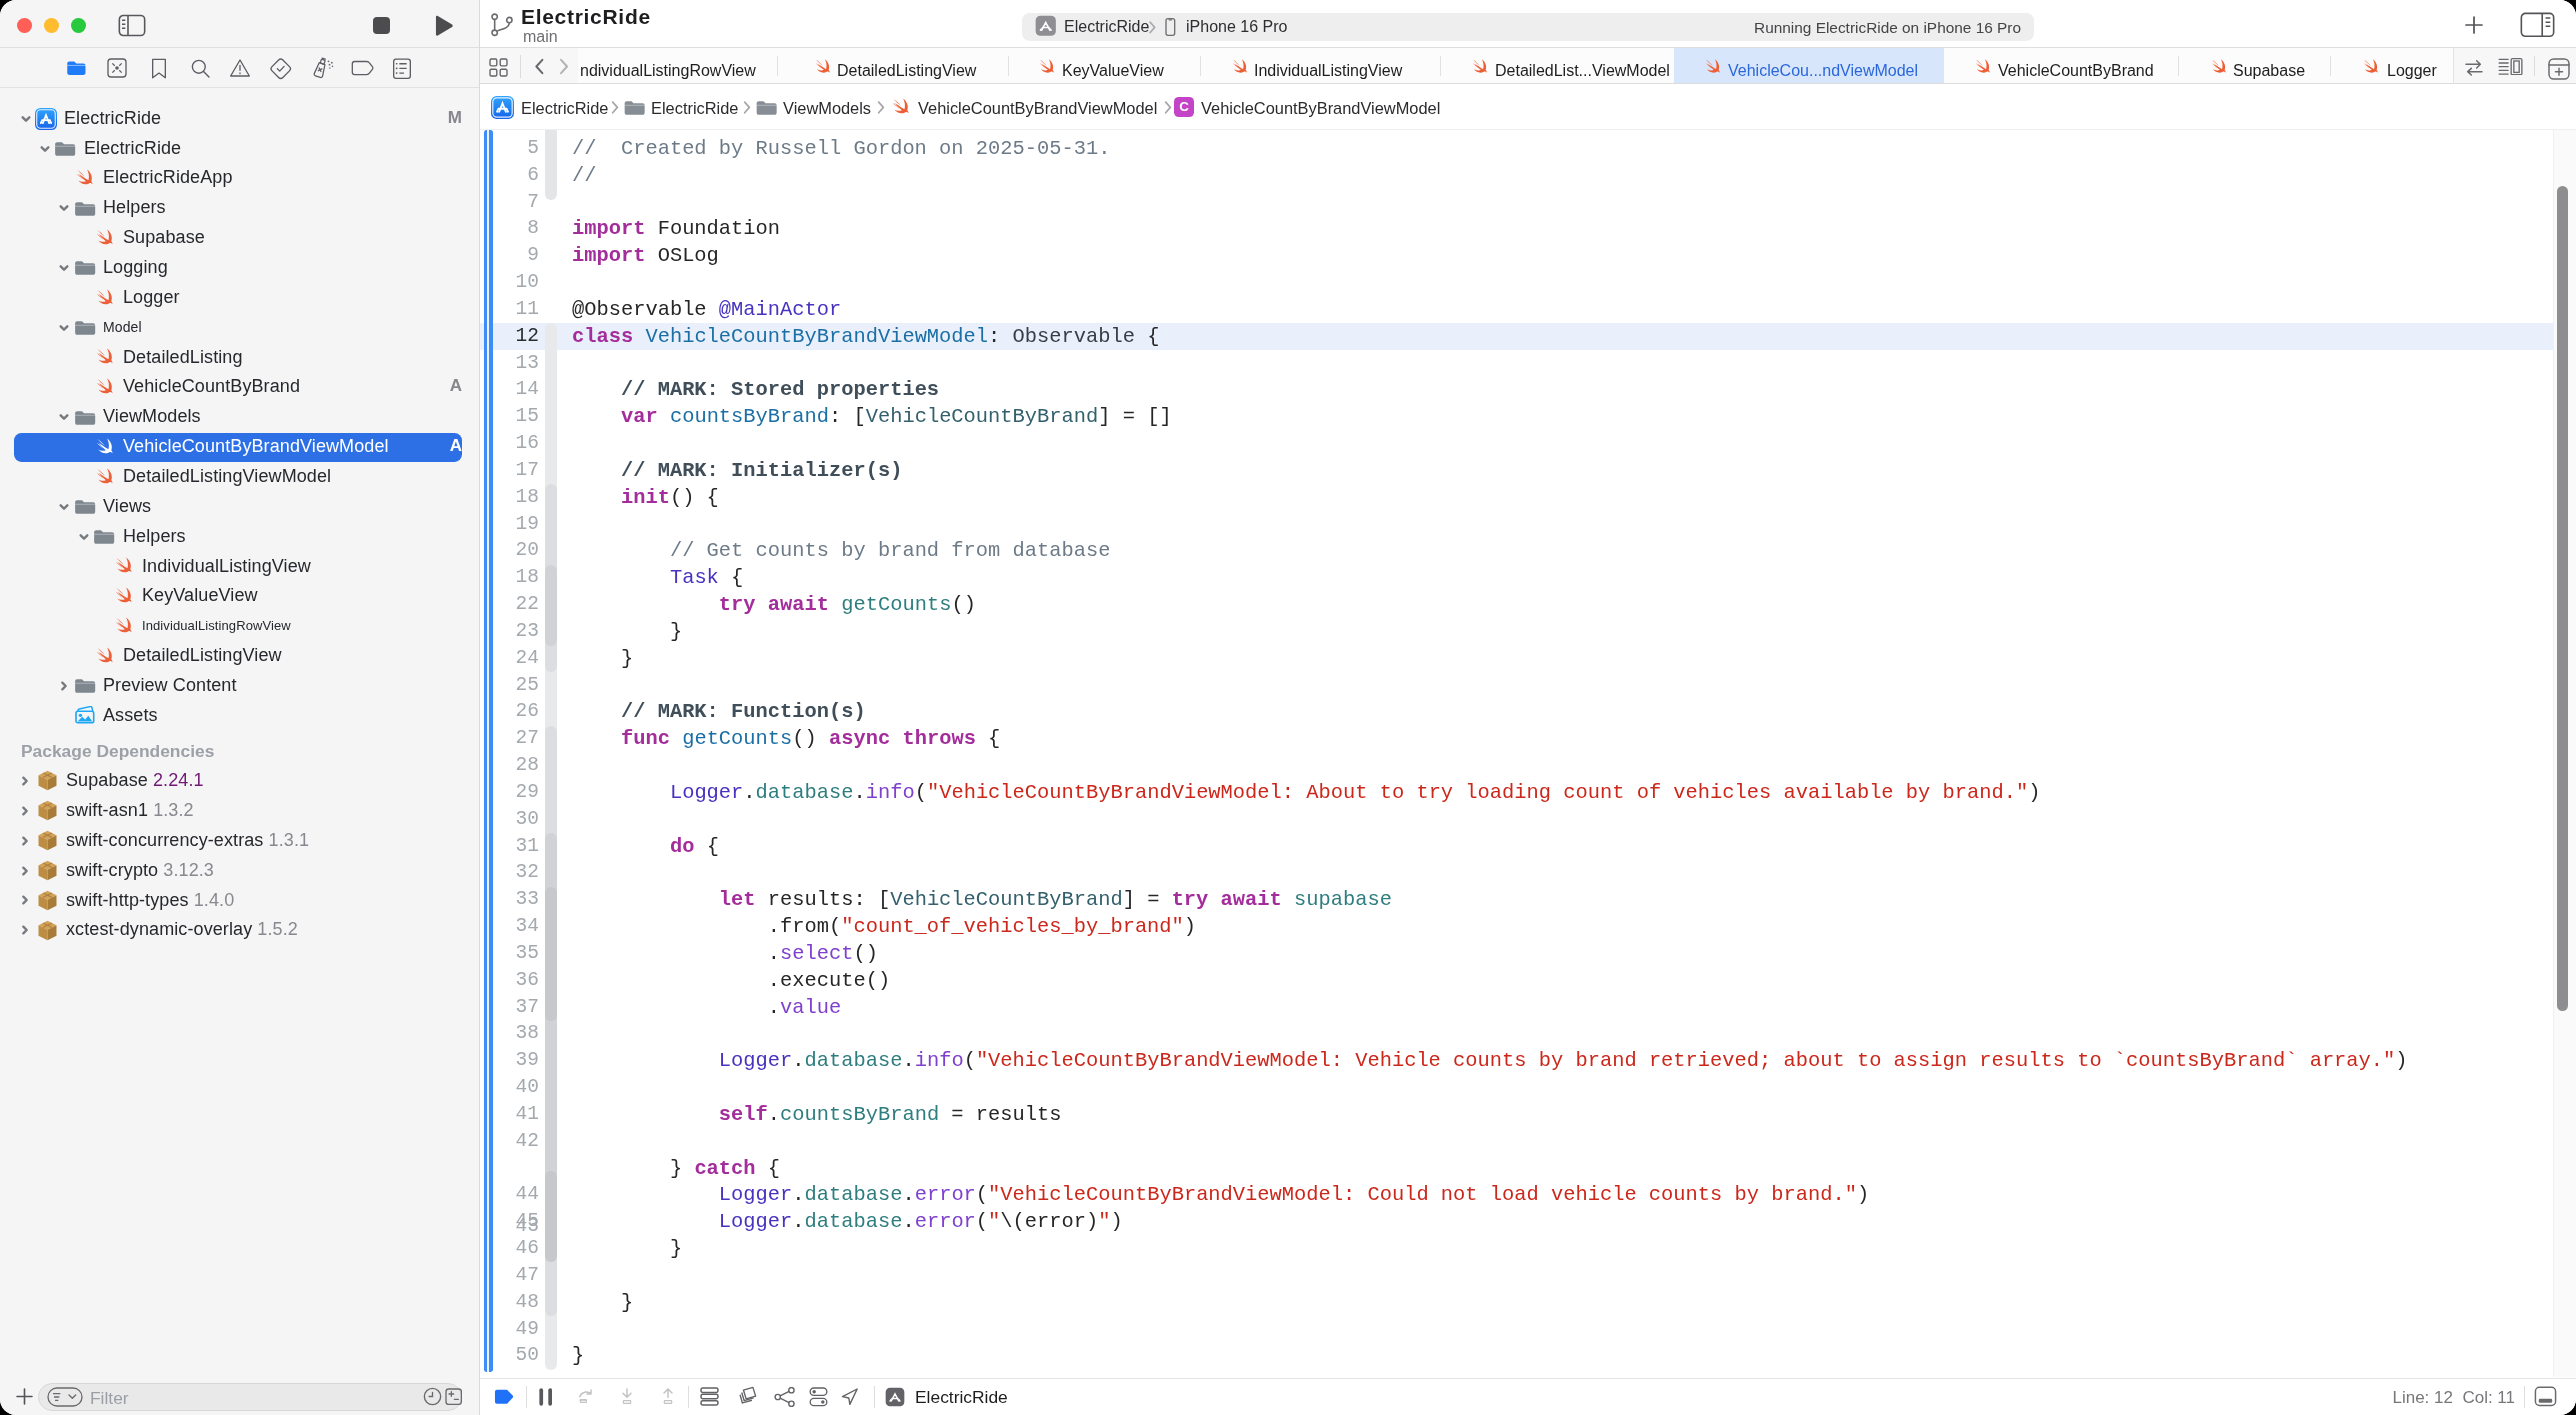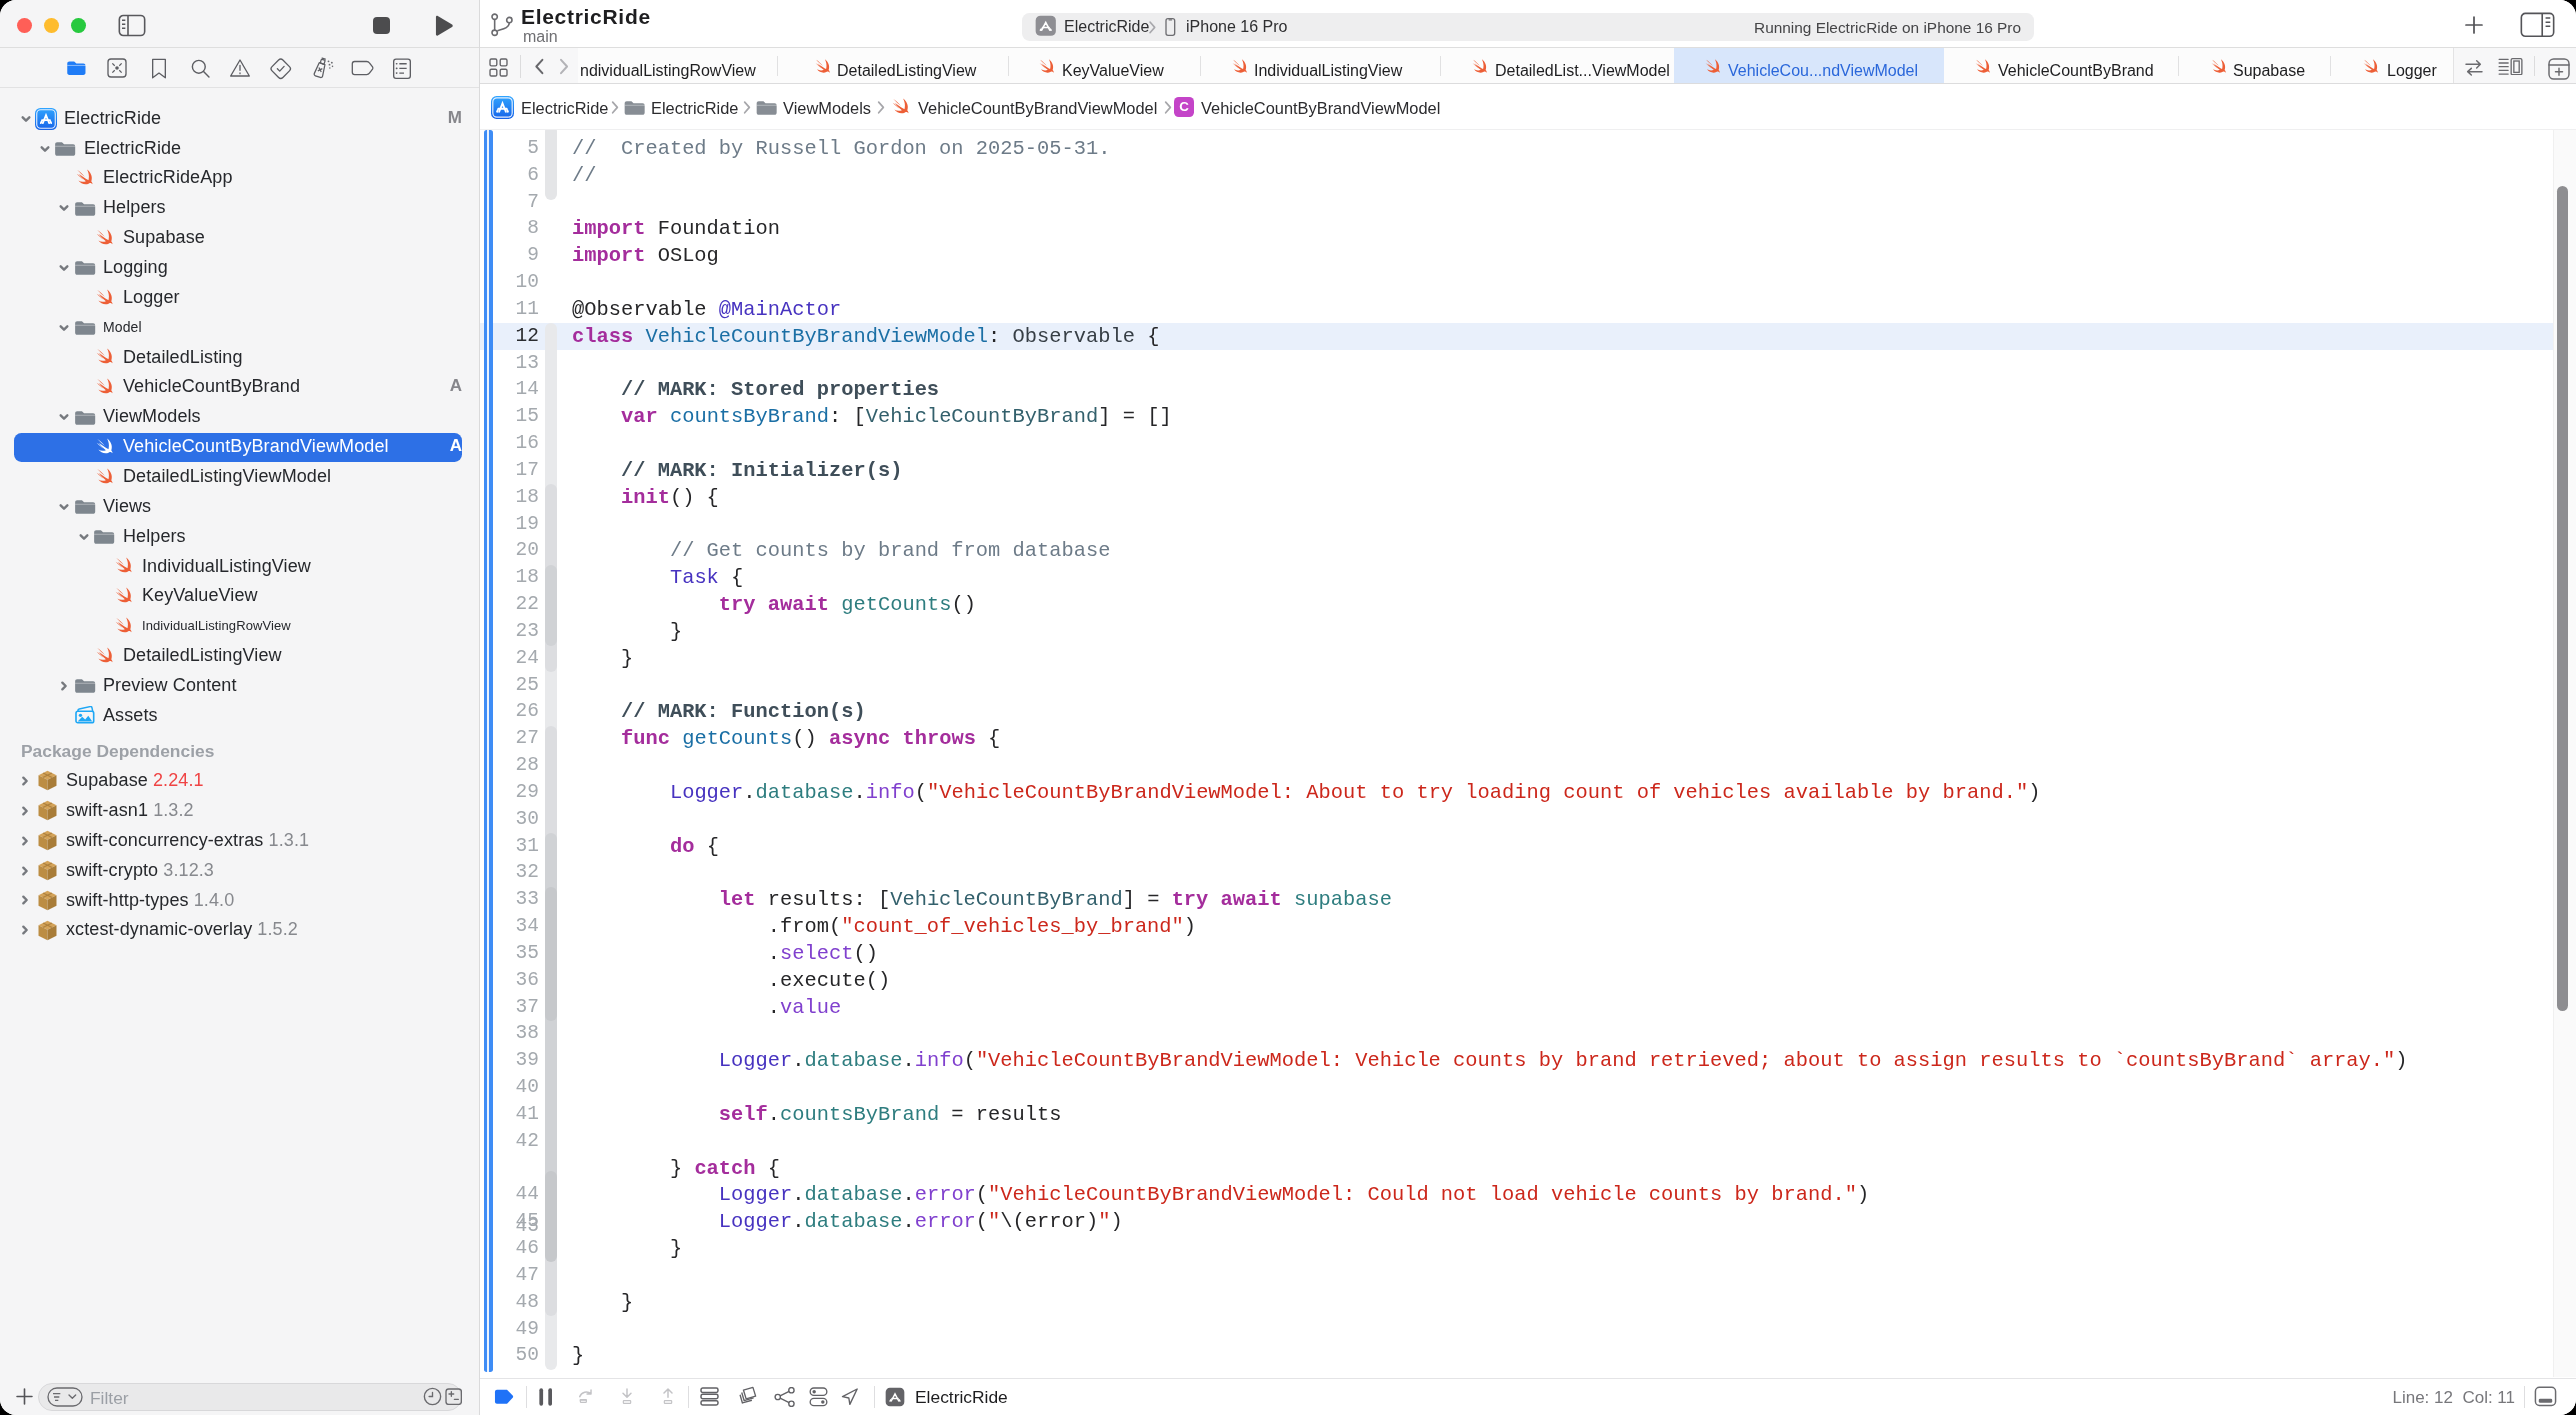--- a/index.html
+++ b/index.html
@@ -589,21 +589,21 @@
 <div class="txt" style="left:21px;top:752px;transform:translateY(-54%);font-size:17.4px;font-weight:bold;color:#9da1a7">Package Dependencies</div>
 <svg class="abs" style="left:19px;top:775px" width="12" height="12" viewBox="0 0 18 18">
       <path d="M6.5 4 L11.5 9 L6.5 14" stroke="#76797e" stroke-width="3.6" fill="none" stroke-linecap="round" stroke-linejoin="round"></path>
     </svg>
 <svg class="abs" style="left:36px;top:769px" width="23" height="23" viewBox="0 0 32 32">
       <path d="M16 2.5 L28.5 8.8 L16 15.1 L3.5 8.8 Z" fill="#d3a258"></path>
       <path d="M3.5 8.8 L16 15.1 V29.5 L3.5 23.2 Z" fill="#bc8d43"></path>
       <path d="M28.5 8.8 L16 15.1 V29.5 L28.5 23.2 Z" fill="#a87c38"></path>
       <path d="M9.8 5.6 L22.4 11.9 M22.2 5.6 L9.6 11.9" stroke="#8e6526" stroke-width="1.5" opacity="0.55" fill="none"></path>
     </svg>
-<div class="txt" style="left:66px;top:781px;transform:translateY(-54%);font-size:18px;color:#26282c;letter-spacing:0.1px">Supabase <span style="color:#ef4444">2.24.1</span></div>
+<div class="txt" style="left:66px;top:781px;transform:translateY(-54%);font-size:18px;color:#26282c;letter-spacing:0.1px">Supabase <span style="color:#701a75">2.24.1</span></div>
 <svg class="abs" style="left:19px;top:805px" width="12" height="12" viewBox="0 0 18 18">
       <path d="M6.5 4 L11.5 9 L6.5 14" stroke="#76797e" stroke-width="3.6" fill="none" stroke-linecap="round" stroke-linejoin="round"></path>
     </svg>
 <svg class="abs" style="left:36px;top:799px" width="23" height="23" viewBox="0 0 32 32">
       <path d="M16 2.5 L28.5 8.8 L16 15.1 L3.5 8.8 Z" fill="#d3a258"></path>
       <path d="M3.5 8.8 L16 15.1 V29.5 L3.5 23.2 Z" fill="#bc8d43"></path>
       <path d="M28.5 8.8 L16 15.1 V29.5 L28.5 23.2 Z" fill="#a87c38"></path>
       <path d="M9.8 5.6 L22.4 11.9 M22.2 5.6 L9.6 11.9" stroke="#8e6526" stroke-width="1.5" opacity="0.55" fill="none"></path>
     </svg>
 <div class="txt" style="left:66px;top:811px;transform:translateY(-54%);font-size:18px;color:#26282c;letter-spacing:0.1px">swift-asn1 <span style="color:#87898e">1.3.2</span></div>

